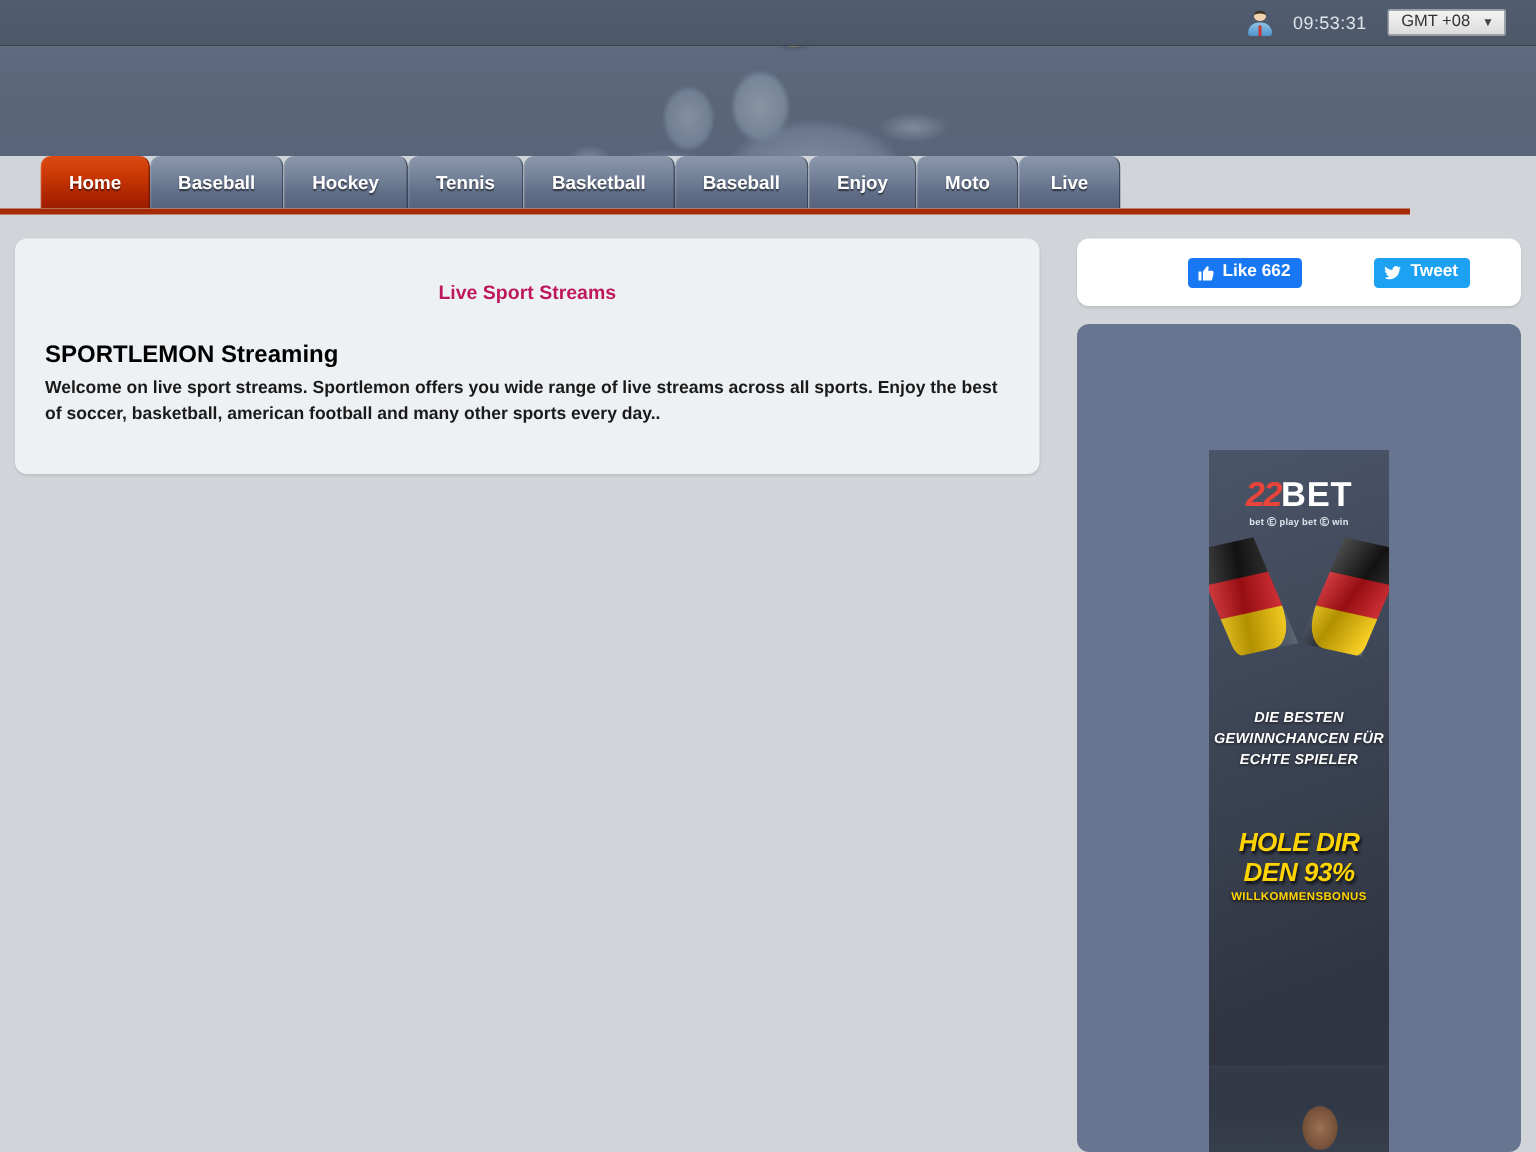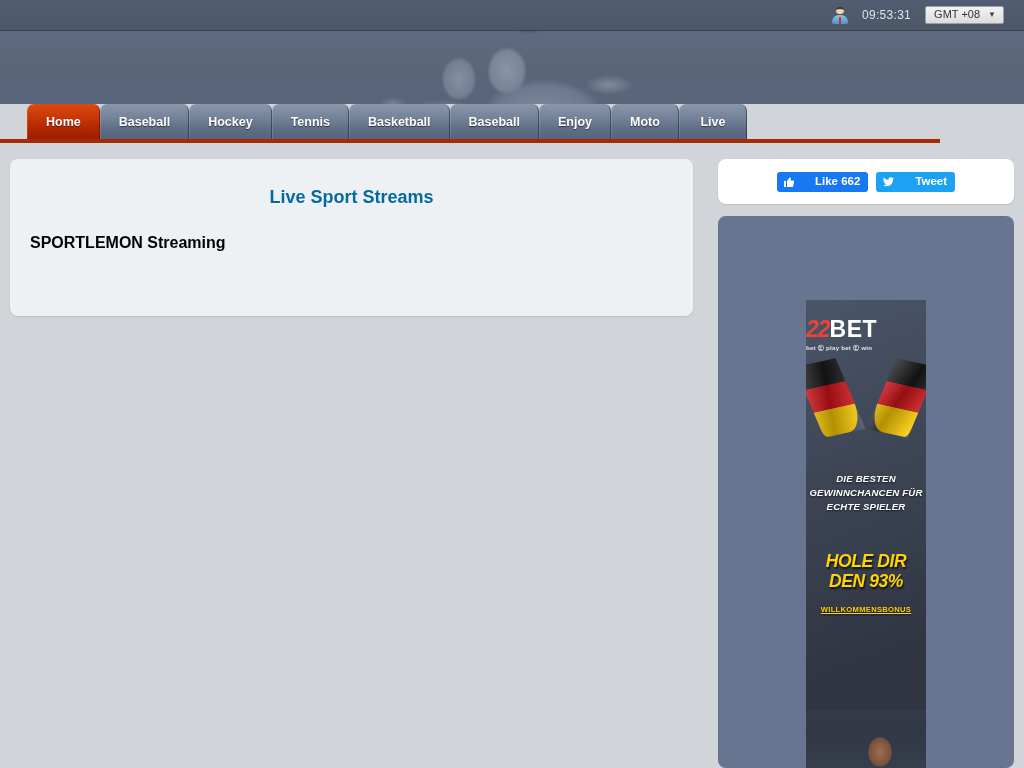--- a/index.html
+++ b/index.html
@@ -214,22 +214,22 @@
     width: 683px;
     height: 157px;
     background: #eef1f4;
     border-radius: 8px;
     box-shadow: 0 1px 2px rgba(0,0,0,0.10);
     padding: 0 20px;
     z-index: 8;
   }
   .page-title {
     text-align: center;
-    color: #0369a1;
-    font-size: 18px;
+    color: #be185d;
+    font-size: 13px;
     font-weight: bold;
     padding-top: 28px;
     text-shadow: 0 1px 0 rgba(255,255,255,0.6);
   }
   .section-head {
     margin-top: 26px;
     color: #000000;
     font-size: 16px;
     font-weight: bold;
   }
@@ -254,30 +254,31 @@
     box-shadow: 0 1px 2px rgba(0,0,0,0.10);
     display: flex;
     align-items: center;
     justify-content: center;
     gap: 8px;
     z-index: 8;
   }
   .btn-social {
     display: flex;
     align-items: center;
-    gap: 20px;
+    gap: 5px;
     height: 20px;
     padding: 0 8px 0 6px;
     border-radius: 3px;
     color: #fff;
     font-size: 11.5px;
     font-weight: bold;
     cursor: pointer;
     line-height: 1;
     white-space: nowrap;
+    margin-left: 40px;
   }
   .btn-like { background: #1877f2; }
   .btn-tweet { background: #1da1f2; }
   .btn-social svg { display: block; }
 
   .ad-panel {
     position: absolute;
     left: 718px;
     top: 216px;
     width: 296px;
@@ -295,21 +296,21 @@
     width: 120px;
     height: 600px;
     background: linear-gradient(160deg, #4a5568 0%, #3d4555 30%, #2f3440 62%, #353b48 100%);
     overflow: hidden;
     cursor: pointer;
   }
   
   .ad-logo {
     position: absolute;
     top: 18px; left: 0; width: 120px;
-    text-align: left;
+    text-align: center;
   }
   .ad-logo .lg {
     font-size: 23px;
     font-weight: bold;
     font-style: italic;
     letter-spacing: -1px;
     line-height: 1;
   }
   .ad-logo .lg .t1 { color: #e8443a; }
   .ad-logo .lg .t3 { color: #ffffff; font-style: normal; letter-spacing: 0.5px; }
@@ -360,27 +361,26 @@
   .ad-bonus .big {
     color: #ffd400;
     font-size: 17.5px;
     font-weight: bold;
     font-style: italic;
     line-height: 1.12;
     letter-spacing: -0.4px;
     text-shadow: 1px 2px 2px rgba(0,0,0,0.75);
   }
   .ad-bonus .sub {
-    margin-top: 14px;
+    margin-top: 2px;
     color: #ffd400;
     font-size: 7.6px;
     font-weight: bold;
     letter-spacing: 0.3px;
     text-shadow: 0 1px 2px rgba(0,0,0,0.7);
-    text-decoration: underline;
   }
   
   .ad-photo {
     position: absolute;
     bottom: 0; left: 0;
     width: 120px; height: 190px;
     overflow: hidden;
     background:
       radial-gradient(ellipse 16px 20px at 74px 42px, #9c7050 0%, #74503a 70%, rgba(0,0,0,0) 76%),
       radial-gradient(ellipse 42px 56px at 80px 112px, #c6ccd2 0%, #9fa8b2 60%, rgba(0,0,0,0) 74%),
@@ -460,20 +460,21 @@
       </div>
     <div class="tab">
         <span>Live</span>
       </div>
   </nav>
 </div>
 
 <div class="content-card">
   <div class="page-title">Live Sport Streams</div>
   <div class="section-head">SPORTLEMON Streaming</div>
+  <div class="section-body">Welcome on live sport streams. Sportlemon offers you wide range of live streams across all sports. Enjoy the best of soccer, basketball, american football and many other sports every day..</div>
 </div>
 
 <div class="social-panel">
   <div class="btn-social btn-like">
     <span>
       <svg width="12" height="12" viewBox="0 0 24 24" fill="#ffffff" aria-hidden="true">
         <path d="M2 10h4v12H2zM22 11a2 2 0 0 0-2-2h-5.2l.8-4.1c.2-1-.5-1.9-1.5-1.9-.6 0-1.1.3-1.4.8L8 10v12h10.3c.9 0 1.7-.6 1.9-1.5l1.7-7c0-.2.1-.3.1-.5v-2z"></path>
       </svg>
     </span>
     <span>Like 662</span>

